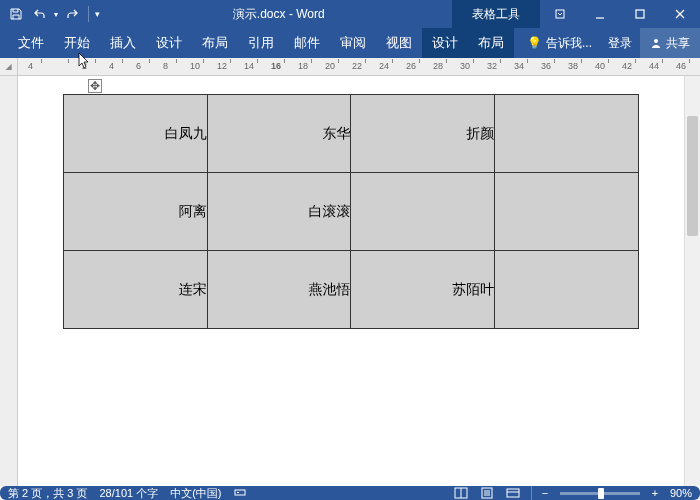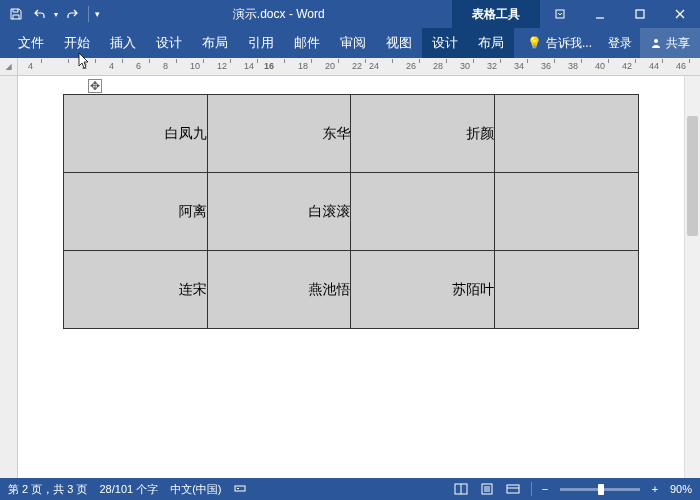--- a/index.html
+++ b/index.html
@@ -4,21 +4,21 @@
 <style>
 * { margin: 0; padding: 0; box-sizing: border-box; font-family: "Microsoft YaHei", "SimSun", sans-serif; }
 body { width: 700px; height: 500px; overflow: hidden; background: #fff; display: flex; flex-direction: column; }
 
 
 .title-bar { height: 28px; background: #2b579a; display: flex; align-items: center; color: #fff; font-size: 12px; }
 .qat { display: flex; align-items: center; gap: 4px; padding: 0 6px; }
 .qat-btn { width: 20px; height: 20px; display: flex; align-items: center; justify-content: center; cursor: pointer; }
 .qat-sep { width: 1px; height: 16px; background: rgba(255,255,255,0.3); margin: 0 2px; }
 .title-center { flex: 1; text-align: center; }
-.contextual { background: #124078; height: 28px; display: flex; align-items: center; padding: 8px 20px; font-size: 12px; font-weight: bold; }
+.contextual { background: #124078; height: 28px; display: flex; align-items: center; padding: 8px 20px; font-size: 12px; }
 .win-controls { display: flex; }
 .win-btn { width: 40px; height: 28px; display: flex; align-items: center; justify-content: center; cursor: pointer; }
 .win-btn svg { stroke: #fff; fill: none; }
 
 
 .ribbon { height: 30px; background: #2b579a; display: flex; align-items: center; color: #fff; font-size: 13px; padding: 0 8px; position: relative; }
 .tab { padding: 0 10px; height: 30px; display: flex; align-items: center; cursor: pointer; }
 .tab-contextual { background: #124078; }
 .tab-right { position: absolute; right: 0; display: flex; align-items: center; height: 30px; }
 .tell-me { display: flex; align-items: center; gap: 4px; padding: 0 8px; font-size: 12px; }
@@ -38,21 +38,21 @@
 
 .doc-wrap { flex: 1; display: flex; background: #fff; overflow: hidden; }
 .page { flex: 1; background: #fff; position: relative; padding: 10px 20px 0 20px; overflow: hidden;}
 .move-handle { position: absolute; left: 70px; top: 3px; width: 14px; height: 14px; border: 1px solid #888; display: flex; align-items: center; justify-content: center; font-size: 12px; color: #555; cursor: move; background: #fff;}
 .word-table { border-collapse: collapse; margin: 8px auto 0 auto; width: 92%; }
 .word-table td { border: 1.5px solid #333; background: #d0d0d0; height: 78px; text-align: right; vertical-align: middle; font-size: 14px; color: #000; width: 25%; }
 .scroll-v { width: 16px; background: #f0f0f0; border-left: 1px solid #ddd; position: relative;}
 .scroll-thumb { position: absolute; left: 2px; right: 2px; top: 40px; height: 120px; background: #c8c8c8; border-radius: 2px;}
 
 
-.status { height: 22px; background: #2b579a; color: #fff; display: flex; align-items: center; font-size: 11px; padding: 0 8px; gap: 26px; }
+.status { height: 14px; background: #2b579a; color: #fff; display: flex; align-items: center; font-size: 11px; padding: 0 8px; gap: 26px; border-radius: 6px; }
 .status-left { display: flex; gap: 12px; }
 .status-right { display: flex; align-items: center; gap: 2px; }
 .status .sp { flex: 1; }
 .view-btn { width: 24px; height: 18px; display: flex; align-items: center; justify-content: center; cursor: pointer; }
 .view-btn svg { fill: #fff; stroke: #fff;}
 .zoom-slider { width: 80px; height: 3px; background: rgba(255,255,255,0.4); position: relative; margin: 0 6px;}
 .zoom-knob { position: absolute; left: 38px; top: -4px; width: 6px; height: 11px; background: #fff; border-radius: 1px;}
 .zoom-minus, .zoom-plus { width: 14px; text-align: center; cursor: pointer; }
 </style>
 </head>
@@ -152,29 +152,29 @@
         <span class="tick" style="left: 118px;">6</span>
         <span class="tick-mark" style="left: 131px;"></span>
         <span class="tick" style="left: 145px;">8</span>
         <span class="tick-mark" style="left: 158px;"></span>
         <span class="tick" style="left: 172px;">10</span>
         <span class="tick-mark" style="left: 185px;"></span>
         <span class="tick" style="left: 199px;">12</span>
         <span class="tick-mark" style="left: 212px;"></span>
         <span class="tick" style="left: 226px;">14</span>
         <span class="tick-mark" style="left: 239px;"></span>
-        <span class="tick" style="left: 246px; font-weight: bold;">16</span>
+        <span class="tick" style="left: 253px; font-weight: bold;">16</span>
         <span class="tick-mark" style="left: 266px;"></span>
         <span class="tick" style="left: 280px;">18</span>
         <span class="tick-mark" style="left: 293px;"></span>
         <span class="tick" style="left: 307px;">20</span>
         <span class="tick-mark" style="left: 320px;"></span>
         <span class="tick" style="left: 334px;">22</span>
         <span class="tick-mark" style="left: 347px;"></span>
-        <span class="tick" style="left: 351px;">24</span>
+        <span class="tick" style="left: 361px;">24</span>
         <span class="tick-mark" style="left: 374px;"></span>
         <span class="tick" style="left: 388px;">26</span>
         <span class="tick-mark" style="left: 401px;"></span>
         <span class="tick" style="left: 415px;">28</span>
         <span class="tick-mark" style="left: 428px;"></span>
         <span class="tick" style="left: 442px;">30</span>
         <span class="tick-mark" style="left: 455px;"></span>
         <span class="tick" style="left: 469px;">32</span>
         <span class="tick-mark" style="left: 482px;"></span>
         <span class="tick" style="left: 496px;">34</span>

